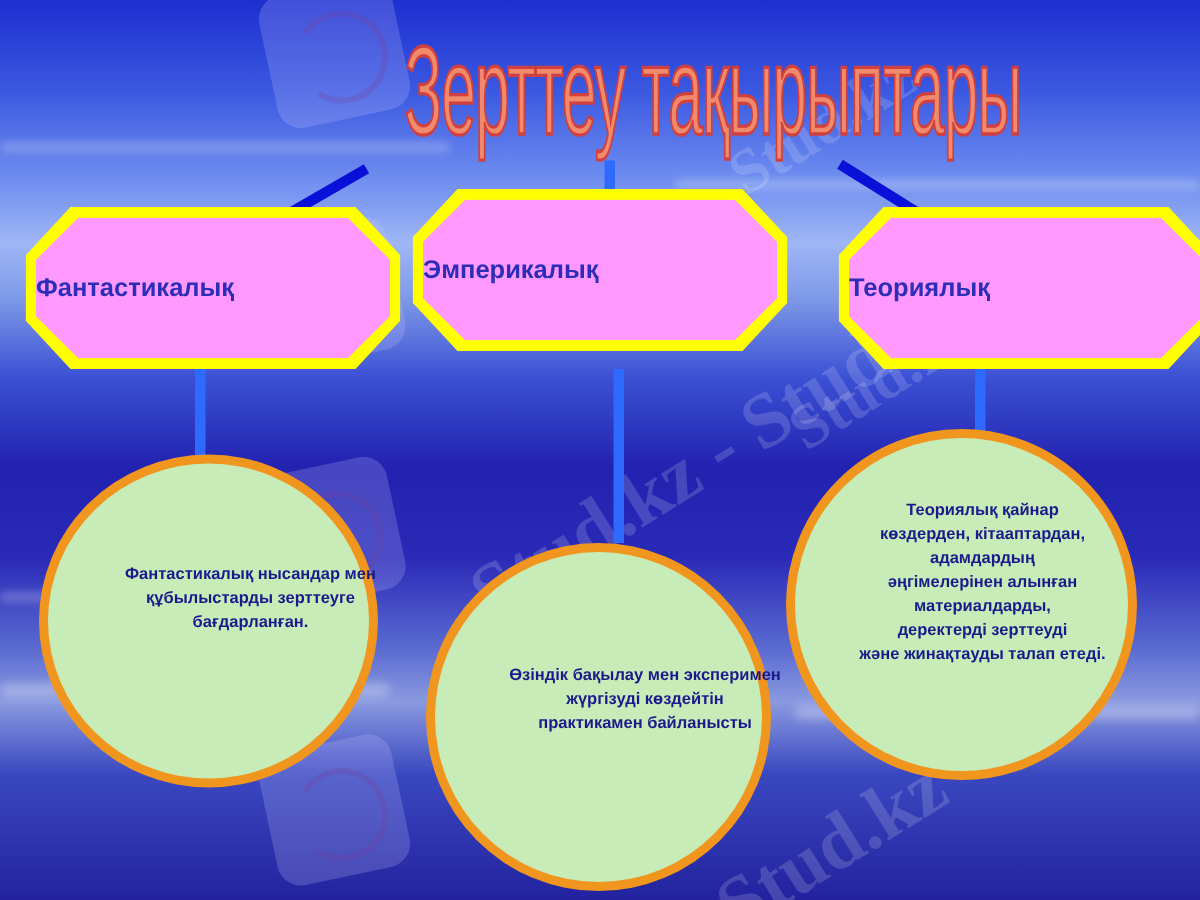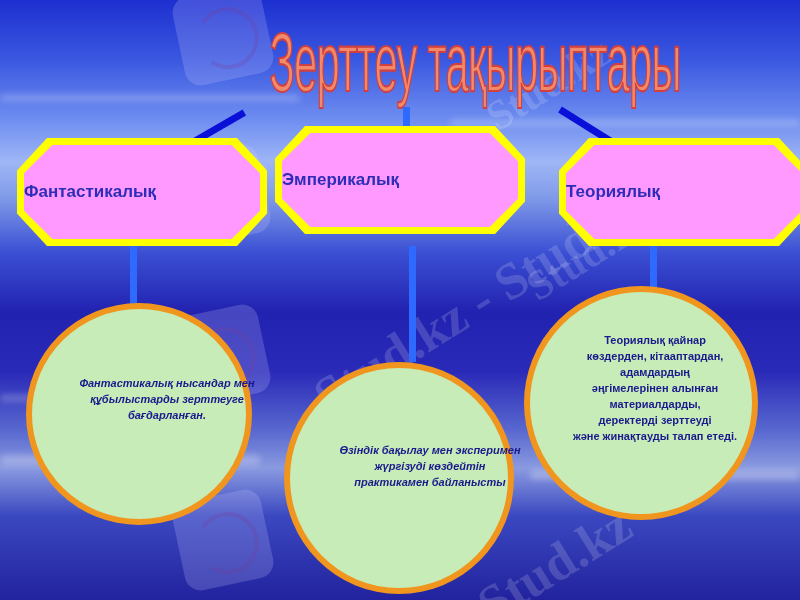--- a/index.html
+++ b/index.html
@@ -87,26 +87,26 @@
 <div class="oct" style="left:559px;top:138px;">
   <div class="oct-inner">
       <span class="oct-label">Теориялық</span>
     </div>
 </div>
 
 <div class="vline" style="left:130px;top:246px;height:62px;"></div>
 <div class="vline" style="left:409px;top:246px;height:116px;"></div>
 <div class="vline" style="left:650px;top:246px;height:54px;"></div>
 
-<div class="ellipse" style="left:26px;top:303px;width:226px;height:222px;font-style:italic;">
+<div class="ellipse" style="left:26px;top:303px;width:226px;height:222px;">
   <div class="ell-text" style="left:30px;top:66px;width:210px;">Фантастикалық нысандар мен
 құбылыстарды зерттеуге
 бағдарланған.</div>
 </div>
-<div class="ellipse" style="left:284px;top:362px;width:230px;height:232px;font-style:italic;">
+<div class="ellipse" style="left:284px;top:362px;width:230px;height:232px;">
   <div class="ell-text" style="left:20px;top:74px;width:240px;">Өзіндік бақылау мен эксперимен
 жүргізуді көздейтін
 практикамен байланысты</div>
 </div>
 <div class="ellipse" style="left:524px;top:286px;width:234px;height:234px;">
   <div class="ell-text" style="left:10px;top:40px;width:230px;">Теориялық қайнар
 көздерден, кітааптардан,
 адамдардың
 әңгімелерінен алынған
 материалдарды,

